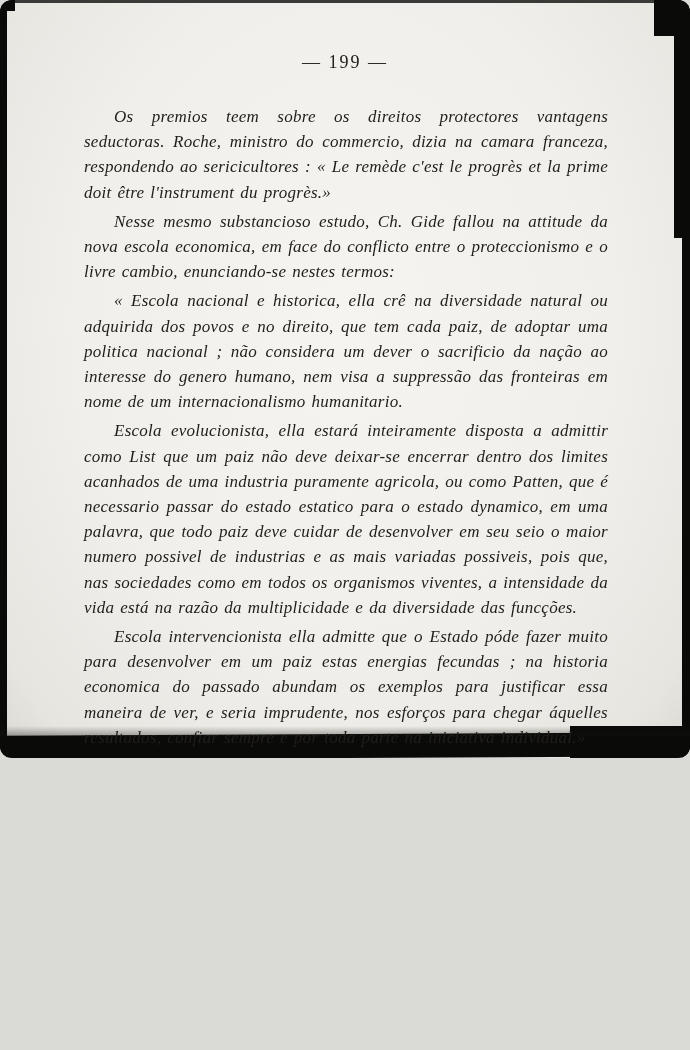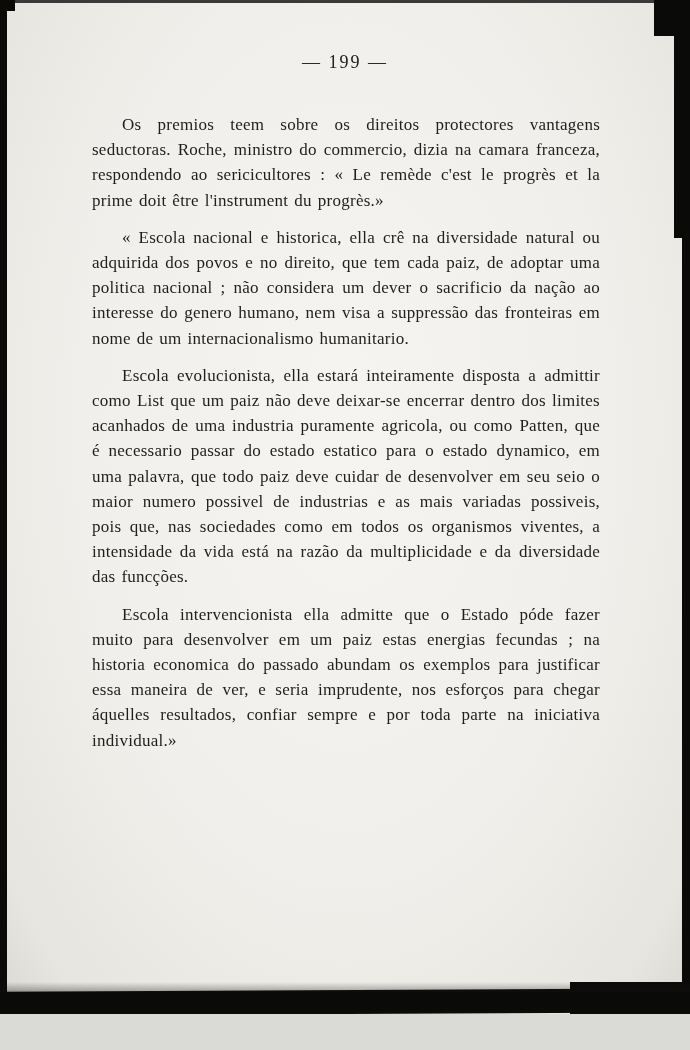--- a/index.html
+++ b/index.html
@@ -7,23 +7,24 @@
     padding: 0;
     width: 690px;
     height: 1050px;
     background: #dadad6;
     font-family: "Liberation Serif", "DejaVu Serif", serif;
     overflow: hidden;
   }
   .scan-page {
     position: relative;
     width: 690px;
-    height: 1014px;
+    height: 758px;
     background: radial-gradient(ellipse at 50% 42%, #f5f4f1 0%, #f0efeb 55%, #e6e5e0 88%, #d8d7d2 100%);
     overflow: hidden;
+    border-radius: 12px;
   }
   
   .edge { position: absolute; background: #0a0a09; }
   .edge-top-line   { top: 0; left: 0; width: 100%; height: 3px; background: #3a3a38; }
   .edge-left       { top: 0; left: 0; width: 7px; height: 100%; }
   .edge-left-top   { top: 0; left: 0; width: 15px; height: 11px; }
   .edge-right-corner { top: 0; right: 0; width: 36px; height: 36px; }
   .edge-right-upper  { top: 0; right: 0; width: 16px; height: 238px; }
   .edge-right-lower  { top: 232px; right: 0; width: 8px; height: 830px; }
   .edge-bottom       { bottom: 0; left: -4px; width: 700px; height: 24px; transform: rotate(-0.3deg); }
@@ -47,22 +48,23 @@
     left: 80px;
     width: 532px;
     color: #201e1b;
     font-size: 17px;
     line-height: 25.2px;
     text-align: justify;
     letter-spacing: 0.25px;
     word-spacing: 1.5px;
   }
   .text-block p {
-    margin: 12px;
+    margin: 4px;
     text-indent: 30px;
+    font-style: italic;
   }
 </style>
 </head>
 <body>
 
 <div class="scan-page">
 
   <div class="edge edge-top-line"></div>
   <div class="edge edge-left"></div>
   <div class="edge edge-left-top"></div>
@@ -70,18 +72,19 @@
   <div class="edge edge-right-upper"></div>
   <div class="edge edge-right-lower"></div>
   <div class="edge edge-bottom"></div>
   <div class="edge edge-bottom-right"></div>
   <div class="edge-fade-bottom"></div>
 
   <div class="page-number">— 199 —</div>
 
   <div class="text-block">
     <p>Os premios teem sobre os direitos protectores vantagens seductoras. Roche, ministro do commercio, dizia na camara franceza, respondendo ao sericicultores : « Le remède c'est le progrès et la prime doit être l'instrument du progrès.»</p>
+    <p>Nesse mesmo substancioso estudo, Ch. Gide fallou na attitude da nova escola economica, em face do conflicto entre o proteccionismo e o livre cambio, enunciando-se nestes termos:</p>
     <p>« Escola nacional e historica, ella crê na diversidade natural ou adquirida dos povos e no direito, que tem cada paiz, de adoptar uma politica nacional ; não considera um dever o sacrificio da nação ao interesse do genero humano, nem visa a suppressão das fronteiras em nome de um internacionalismo humanitario.</p>
     <p>Escola evolucionista, ella estará inteiramente disposta a admittir como List que um paiz não deve deixar-se encerrar dentro dos limites acanhados de uma industria puramente agricola, ou como Patten, que é necessario passar do estado estatico para o estado dynamico, em uma palavra, que todo paiz deve cuidar de desenvolver em seu seio o maior numero possivel de industrias e as mais variadas possiveis, pois que, nas sociedades como em todos os organismos viventes, a intensidade da vida está na razão da multiplicidade e da diversidade das funcções.</p>
     <p>Escola intervencionista ella admitte que o Estado póde fazer muito para desenvolver em um paiz estas energias fecundas ; na historia economica do passado abundam os exemplos para justificar essa maneira de ver, e seria imprudente, nos esforços para chegar áquelles resultados, confiar sempre e por toda parte na iniciativa individual.»</p>
   </div>
 
 </div>
 
 </body></html>

